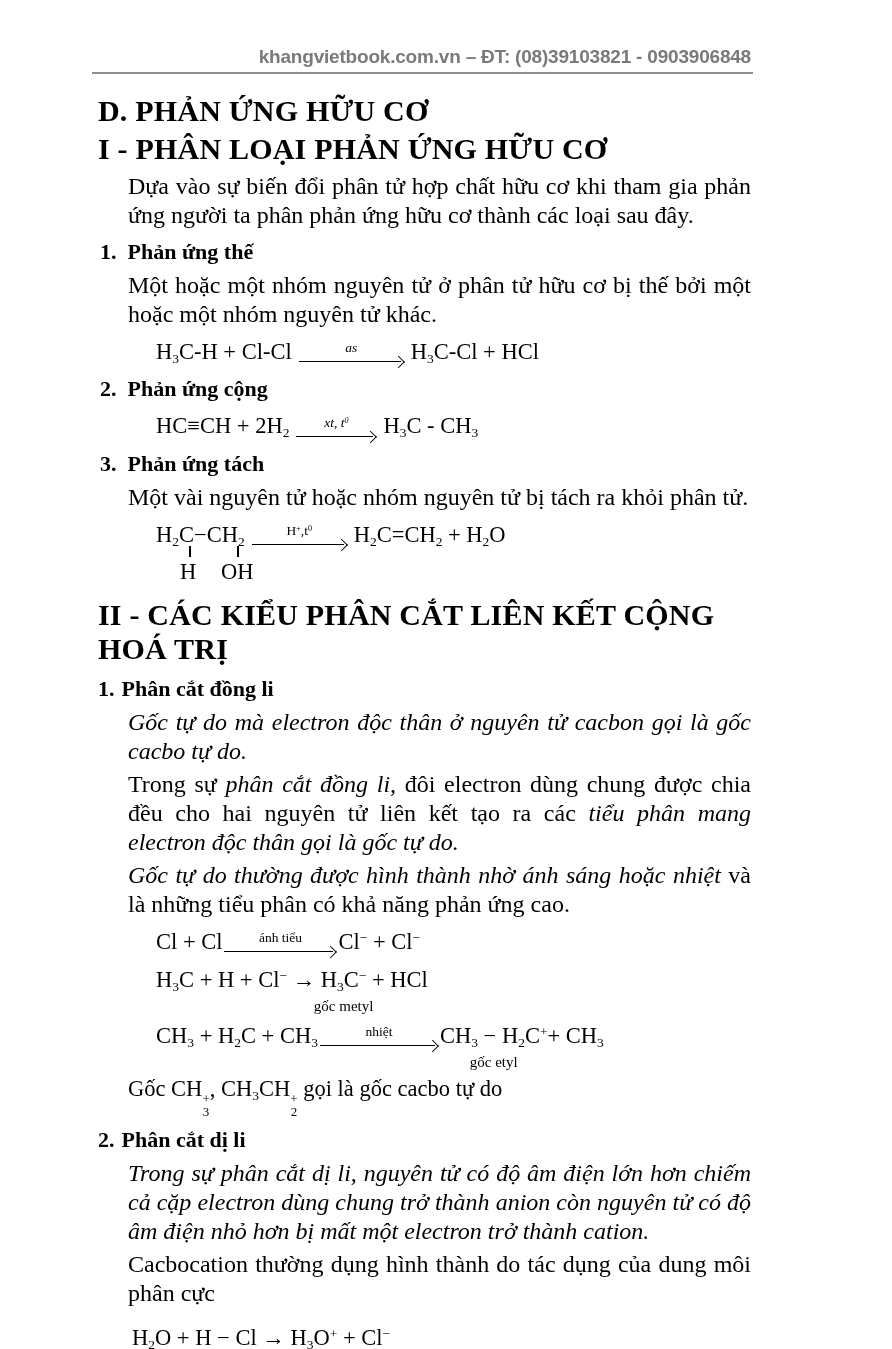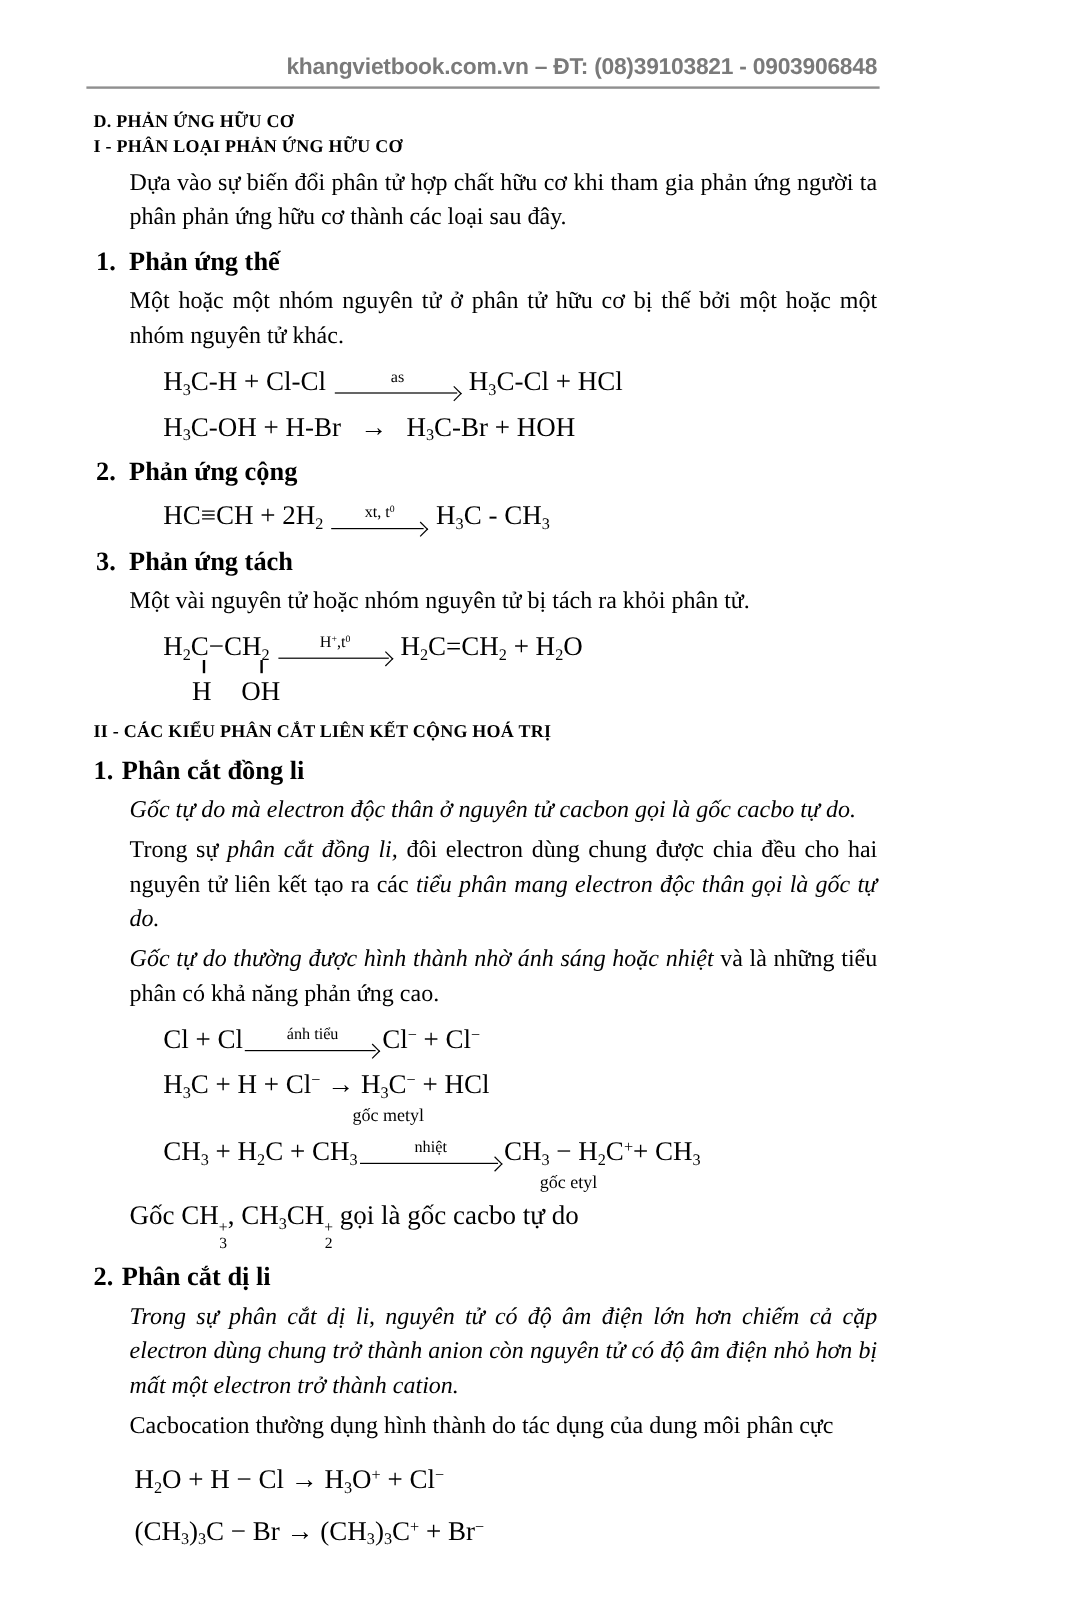--- a/index.html
+++ b/index.html
@@ -3,52 +3,52 @@
 <meta charset="utf-8">
 <style>
   html,body{margin:0;padding:0;}
   body{
     width:892px;height:1349px;
     background:#ffffff;
     overflow:hidden;
     color:#000;
     font-family:"Liberation Serif","DejaVu Serif",serif;
   }
-  .page{width:803px;height:1349px;position:relative;box-sizing:border-box;}
+  .page{width:803px;height:1349px;position:relative;box-sizing:border-box;margin-left:20px;}
 
   
   .hdr{
     margin:0 70px 0 72px;
     padding:46px 2px 4px 0;
     border-bottom:2px solid #8f8f8f;
     text-align:right;
   }
   .hdr-text{
     font-family:"Liberation Sans","DejaVu Sans",sans-serif;
     font-weight:bold;
     font-size:19px;
     letter-spacing:-0.2px;
     color:#7a7a7a;
   }
 
   .content{padding:20px 72px 0 78px;}
 
   h1{
-    font-size:15px;
+    font-size:30px;
     font-weight:bold;
     margin:0 0 4px 0;
     letter-spacing:0.2px;
   }
   h1.h2nd{margin:4px 0 6px 0;}
   h1.hpart2{margin:12px 0 8px 0;}
 
   .para{
     margin:2px 0 4px 0;
     padding-left:30px;
-    font-size:20px;
+    font-size:24px;
     line-height:29px;
     text-align:justify;
   }
   .force-just{text-align-last:justify;}
 
   .item-h{
     display:flex;
     gap:11px;
     font-size:22px;
     font-weight:bold;
@@ -76,21 +76,21 @@
     font-size:13px;line-height:1.0;vertical-align:-0.55em;
   }
   .stk span{display:block;}
 
   
   .rxn{
     display:inline-flex;flex-direction:column;align-items:center;
     vertical-align:middle;position:relative;top:1px;margin:0 7px;
   }
   .lbl{font-size:13.5px;line-height:1.1;padding:0 4px;white-space:nowrap;}
-  .lbl.it{}
+  .lbl.it{font-style:italic;}
   .arrow{position:relative;height:12px;}
   .w80{width:80px;} .w95{width:95px;} .w105{width:105px;} .w110{width:112px;} .w115{width:118px;}
   .arrow::before{
     content:"";position:absolute;left:0;right:3px;top:50%;margin-top:-1px;
     border-top:1.7px solid #000;
   }
   .arrow::after{
     content:"";position:absolute;right:1px;top:50%;width:8px;height:8px;
     border-top:1.7px solid #000;border-right:1.7px solid #000;
     transform:translateY(-50%) rotate(45deg);
@@ -138,23 +138,20 @@
     </div>
     <p class="para">Một hoặc một nhóm nguyên tử ở phân tử hữu cơ bị thế bởi một hoặc một nhóm nguyên tử khác.</p>
 
     <div class="eq">
       <span>H<sub>3</sub>C-H + Cl-Cl</span><span class="rxn">
           <span class="lbl it">as</span>
           <span class="arrow w105"></span>
         </span><span>H<sub>3</sub>C-Cl + HCl</span>
     </div>
 
-    <div class="eq">
-      <span>H<sub>3</sub>C-OH + H-Br</span><span class="plain-arr">→</span><span>H<sub>3</sub>C-Br + HOH</span>
-    </div>
 
     <div class="item-h">
       <span>2.</span>
       <span>Phản ứng cộng</span>
     </div>
 
     <div class="eq">
       <span>HC≡CH  + 2H<sub>2</sub></span><span class="rxn">
           <span class="lbl it">xt, t<sup>0</sup></span>
           <span class="arrow w80"></span>

